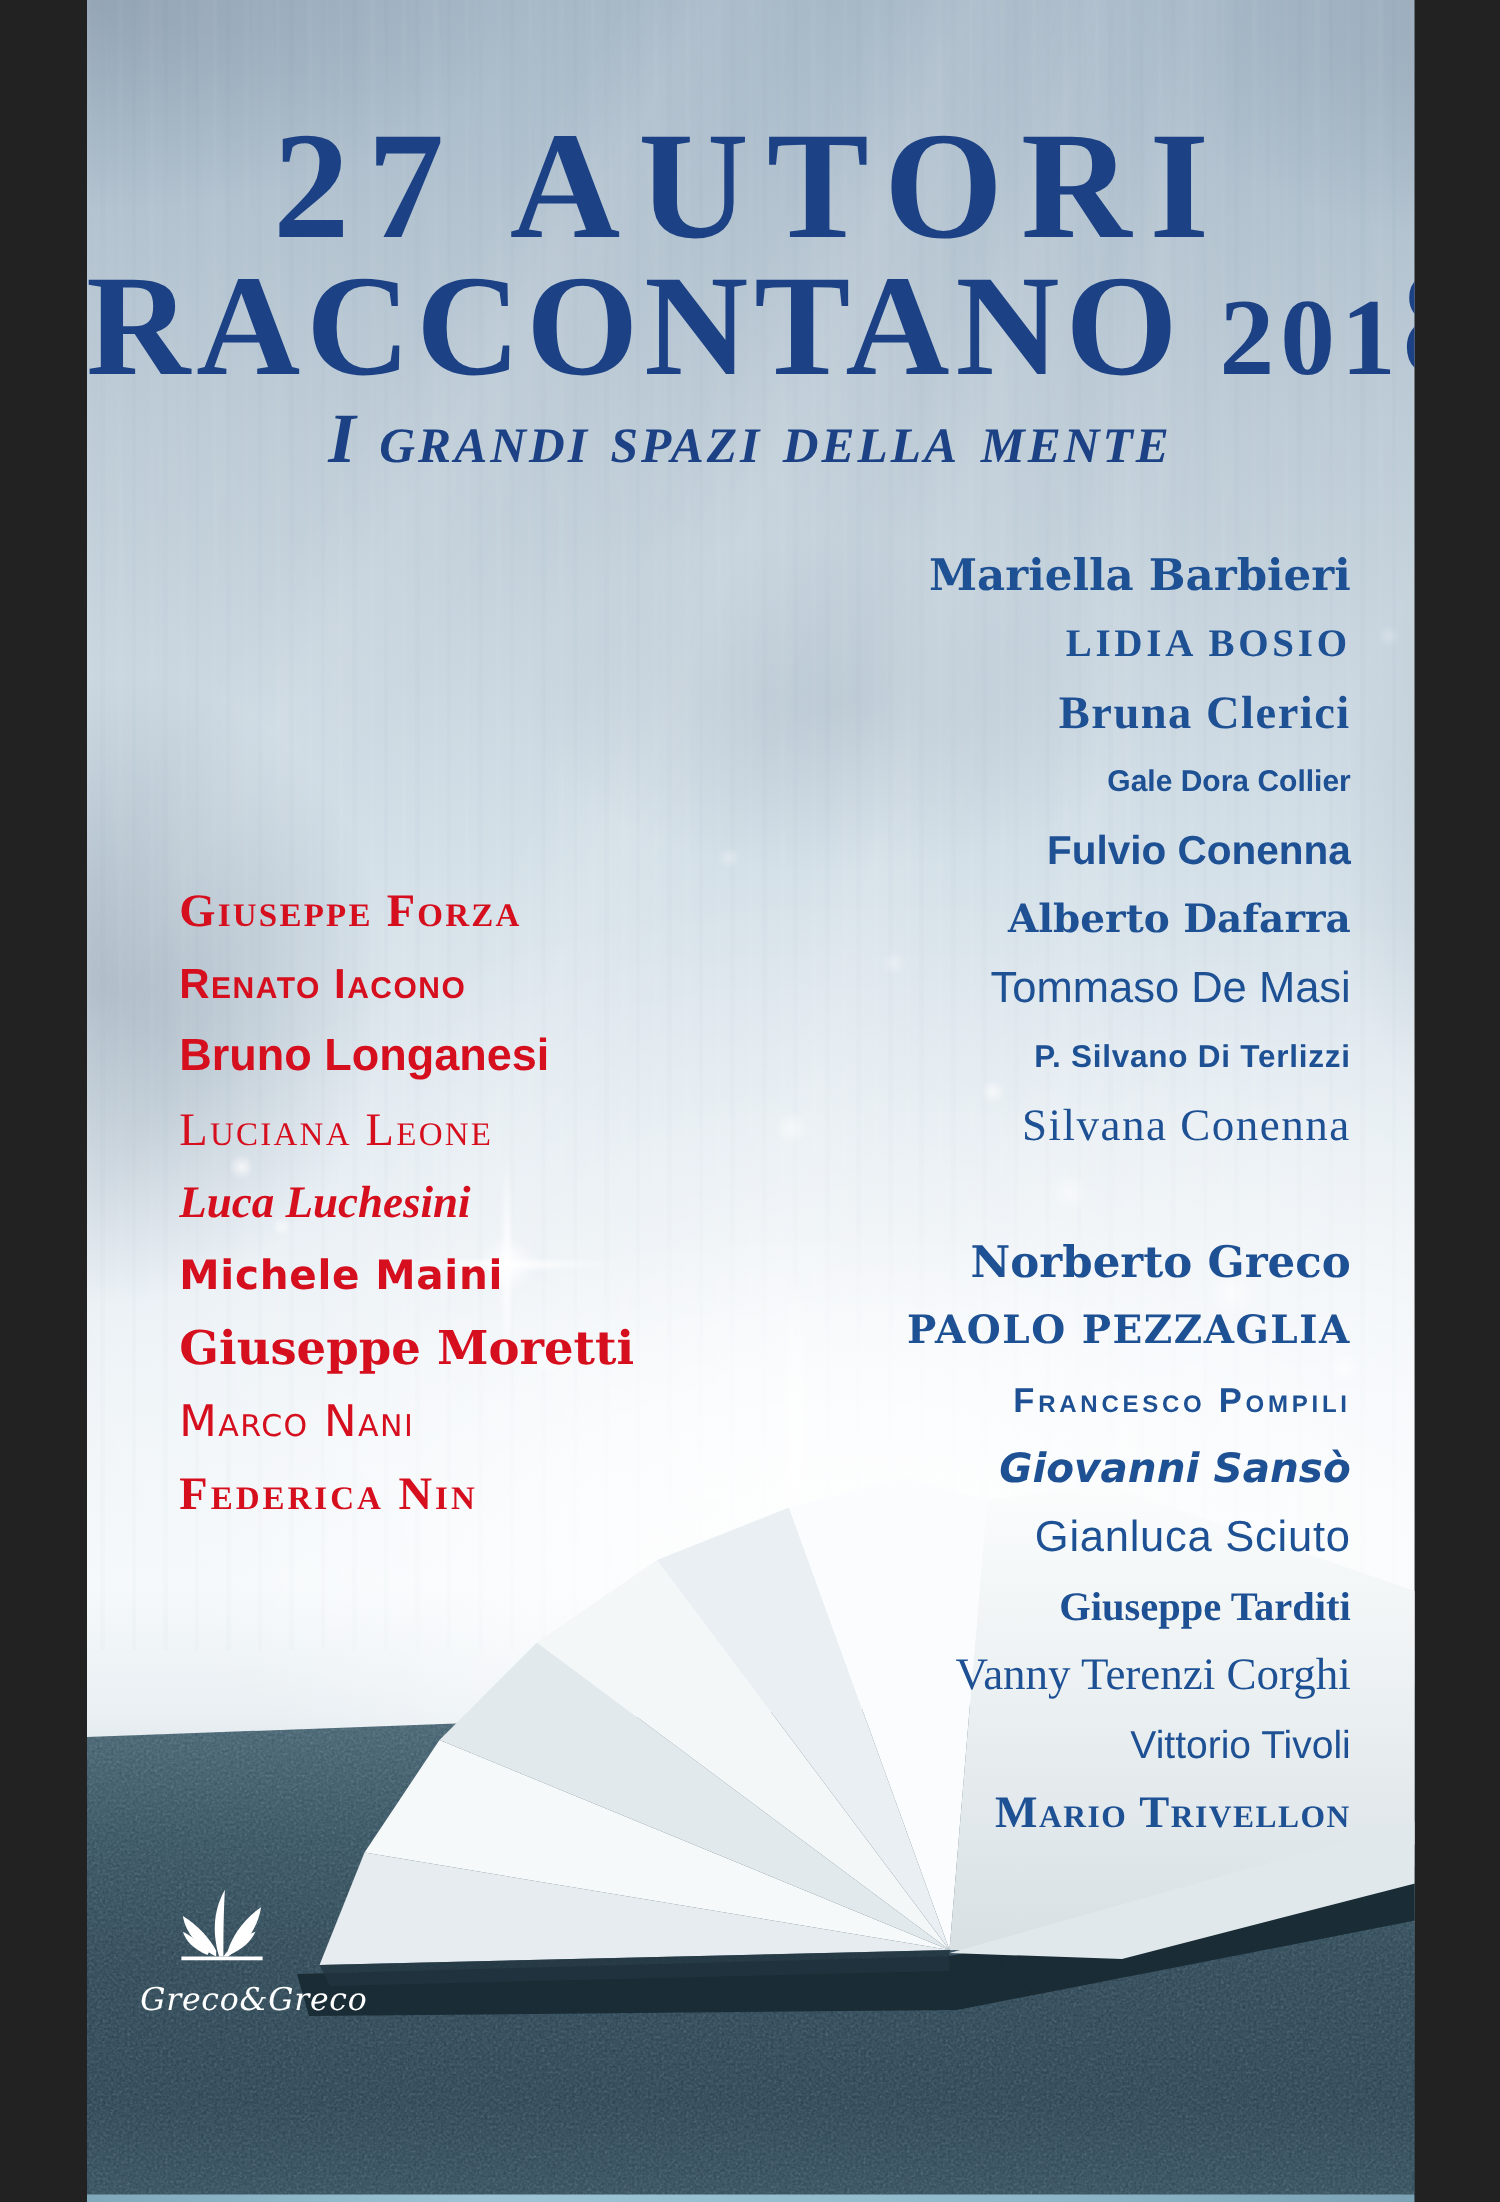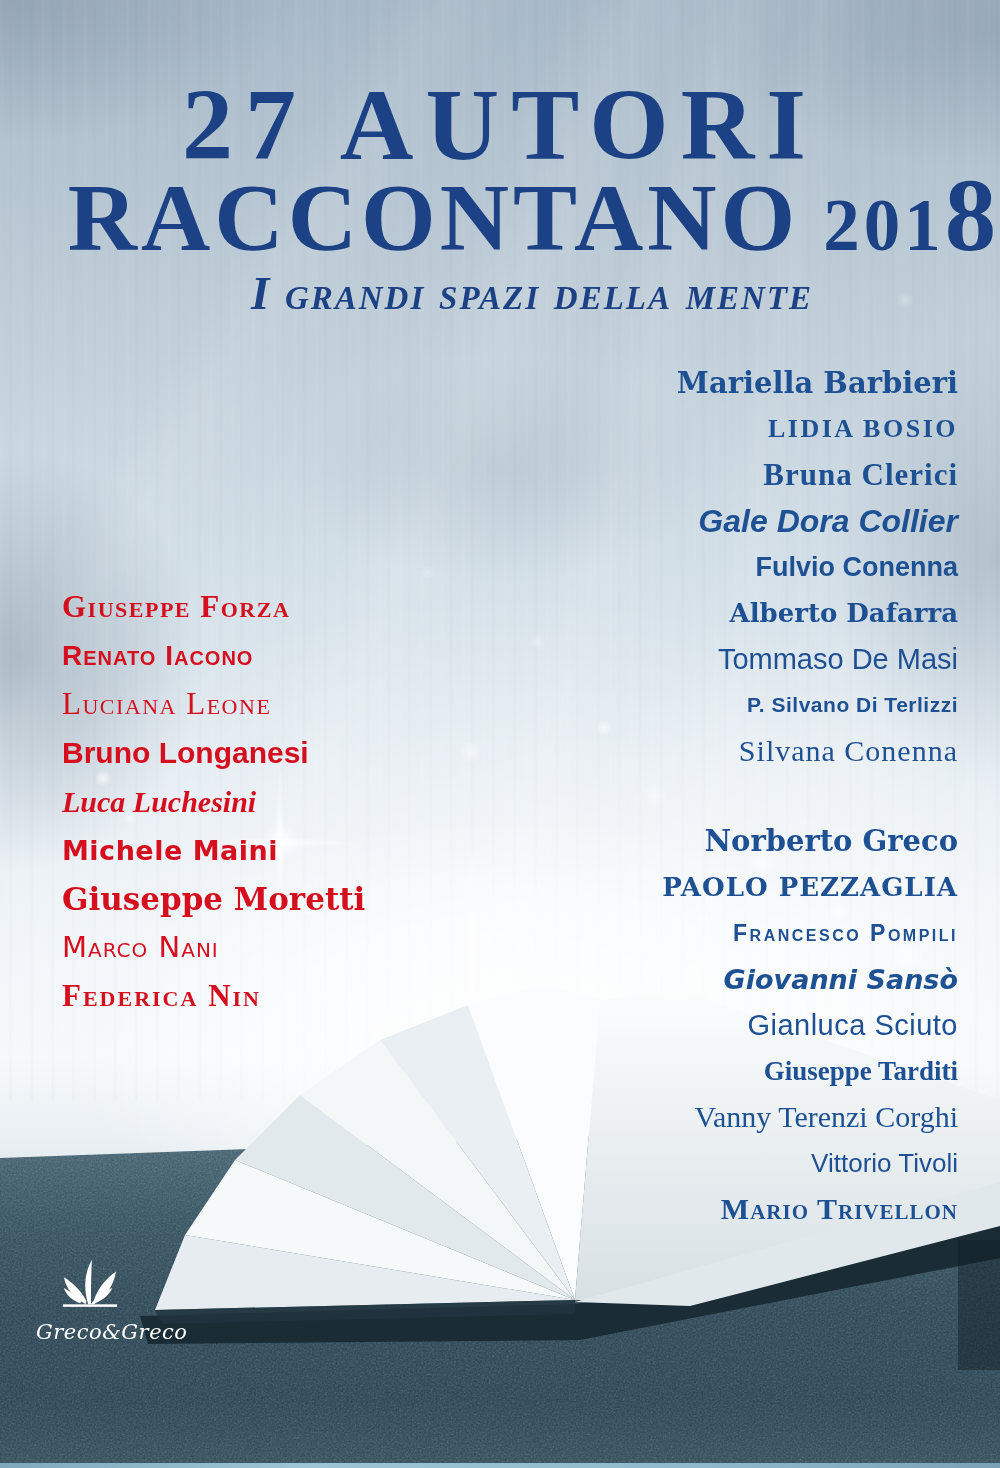--- a/index.html
+++ b/index.html
@@ -1,17 +1,17 @@
 <!DOCTYPE html>
 <html><head>
 <meta charset="utf-8">
 <style>
   html,body{margin:0;padding:0;background:#222;}
   .poster{
-    position:relative;width:1000px;height:1468px;margin:0 auto;overflow:hidden;
+    position:relative;width:885px;height:1468px;margin:0 auto;overflow:hidden;
     font-family:"Liberation Serif",serif;
     background:linear-gradient(180deg,#a7b8c7 0%,#b3c3d0 10%,#c2d0da 24%,#d3dfe7 38%,
                #e3ebf1 52%,#eff4f8 63%,#f5f9fb 72%,#e9eff3 78%,#cfd9de 84%,#5a7481 88%,#334c59 94%,#304856 100%);
   }
   .layer{position:absolute;left:0;top:0;width:100%;height:100%;pointer-events:none;}
   
   .bg-shade{
     background:
       radial-gradient(ellipse 260px 300px at 20px 660px, rgba(92,114,134,.38), transparent 70%),
       radial-gradient(ellipse 240px 320px at 995px 560px, rgba(104,124,144,.30), transparent 70%),
@@ -82,40 +82,40 @@
   .title1{position:absolute;top:74px;left:0;width:100%;text-align:center;
     font-family:"Liberation Serif",serif;font-weight:700;font-size:102px;line-height:1;
     color:#1c4184;letter-spacing:12px;}
   .title2{position:absolute;top:164px;left:0;width:100%;text-align:right;
     font-family:"Liberation Serif",serif;font-weight:700;font-size:96px;line-height:1;
     color:#1c4184;letter-spacing:4px;white-space:nowrap;}
   .yr-sm{font-size:.76em;margin-left:24px;}
   .yr-big{font-size:1.07em;}
   .subtitle{position:absolute;top:266px;left:0;width:100%;text-align:center;
     font-family:"Liberation Serif",serif;font-style:italic;font-weight:700;font-size:47px;
-    font-variant:small-caps;color:#1c4184;letter-spacing:2px;padding-left:32px;}
+    font-variant:small-caps;color:#1c4184;letter-spacing:2px;}
   .authors-left{position:absolute;left:62px;top:583px;display:flex;flex-direction:column;color:#d60f1f;}
   .authors-left .author{height:48.6px;display:flex;align-items:center;white-space:nowrap;}
   .authors-right{position:absolute;right:42px;top:360px;display:flex;flex-direction:column;align-items:flex-end;color:#1e5094;}
   .authors-right .author{height:46px;display:flex;align-items:center;white-space:nowrap;}
   
   .ls-serif-sc{font:700 31px "Liberation Serif",serif;font-variant:small-caps;letter-spacing:1.5px;}
   .ls-sans-sc{font:600 28px "Liberation Sans",sans-serif;font-variant:small-caps;letter-spacing:1px;}
   .ls-serif-sc2{font:500 31px "Liberation Serif",serif;font-variant:small-caps;letter-spacing:1.5px;}
   .ls-sans-bold{font:700 30px "Liberation Sans",sans-serif;}
   .ls-serif-bolditalic{font-style:italic;font-weight:700;font-size:30px;font-family:"Liberation Serif",serif;}
   .ls-sans-bold2{font:700 27px "DejaVu Sans",sans-serif;letter-spacing:.5px;}
   .ls-serif-bold{font:600 31px "DejaVu Serif",serif;}
   .ls-casual-sc{font:400 29px "DejaVu Sans",sans-serif;font-variant:small-caps;letter-spacing:1px;}
   .ls-serif-sc3{font:700 31px "Liberation Serif",serif;font-variant:small-caps;letter-spacing:2px;}
   
   .rs-serif-bold{font:700 29px "DejaVu Serif",serif;}
   .rs-stencil{font:700 26px "Liberation Serif",serif;letter-spacing:2.5px;}
   .rs-serif-bold2{font:700 31px "Liberation Serif",serif;letter-spacing:1px;}
-  .rs-sans-bolditalic{font-style:italic;font-weight:700;font-size:32px;font-family:"Liberation Sans",sans-serif;margin-left:29px;}
+  .rs-sans-bolditalic{font-weight:700;font-size:20px;font-family:"Liberation Sans",sans-serif;margin-left:29px;}
   .rs-sans-bold{font:700 27px "Liberation Sans",sans-serif;}
   .rs-serif-bold3{font:700 26px "DejaVu Serif",serif;}
   .rs-sans{font:400 29px "Liberation Sans",sans-serif;}
   .rs-sans-bold-small{font:700 21px "Liberation Sans",sans-serif;letter-spacing:.5px;}
   .rs-serif{font:400 30px "Liberation Serif",serif;letter-spacing:1px;}
   .rs-serif-caps{font:700 26px "DejaVu Serif",serif;letter-spacing:1px;}
   .rs-sans-sc-wide{font:700 23px "Liberation Sans",sans-serif;font-variant:small-caps;letter-spacing:2.5px;}
   .rs-sans-bolditalic2{font-style:italic;font-weight:700;font-size:27px;font-family:"DejaVu Sans",sans-serif;}
   .rs-sans-light{font:400 29px "Liberation Sans",sans-serif;letter-spacing:.5px;}
   .rs-serif-bold-cond{font:700 27px "Liberation Serif",serif;}
@@ -177,22 +177,22 @@
     <rect x="958" y="300" width="42" height="130" fill="#101c23" opacity="0.45"></rect>
   </svg>
 
   <div class="title1">27 AUTORI</div>
   <div class="title2"><span>RACCONTANO</span><span class="yr-sm">201</span><span class="yr-big">8</span></div>
   <div class="subtitle">I grandi spazi della mente</div>
 
   <div class="authors-left">
       <div class="author ls-serif-sc">Giuseppe Forza</div>
       <div class="author ls-sans-sc">Renato Iacono</div>
+      <div class="author ls-sans-bold">Bruno Longanesi</div>
       <div class="author ls-serif-sc2">Luciana Leone</div>
-      <div class="author ls-sans-bold">Bruno Longanesi</div>
       <div class="author ls-serif-bolditalic">Luca Luchesini</div>
       <div class="author ls-sans-bold2">Michele Maini</div>
       <div class="author ls-serif-bold">Giuseppe Moretti</div>
       <div class="author ls-casual-sc">Marco Nani</div>
       <div class="author ls-serif-sc3">Federica Nin</div>
     </div>
   <div class="authors-right">
       <div class="author rs-serif-bold">Mariella Barbieri</div>
       <div class="author rs-stencil">LIDIA BOSIO</div>
       <div class="author rs-serif-bold2">Bruna Clerici</div>

